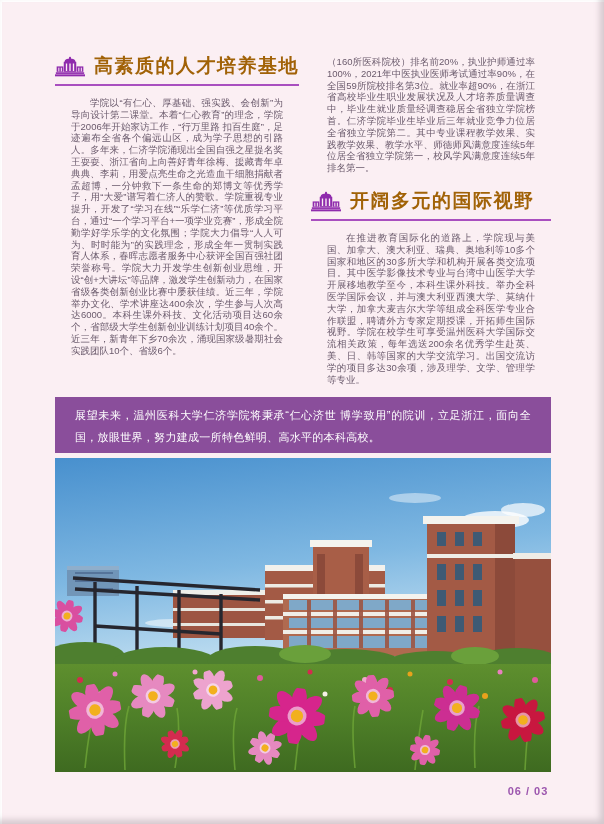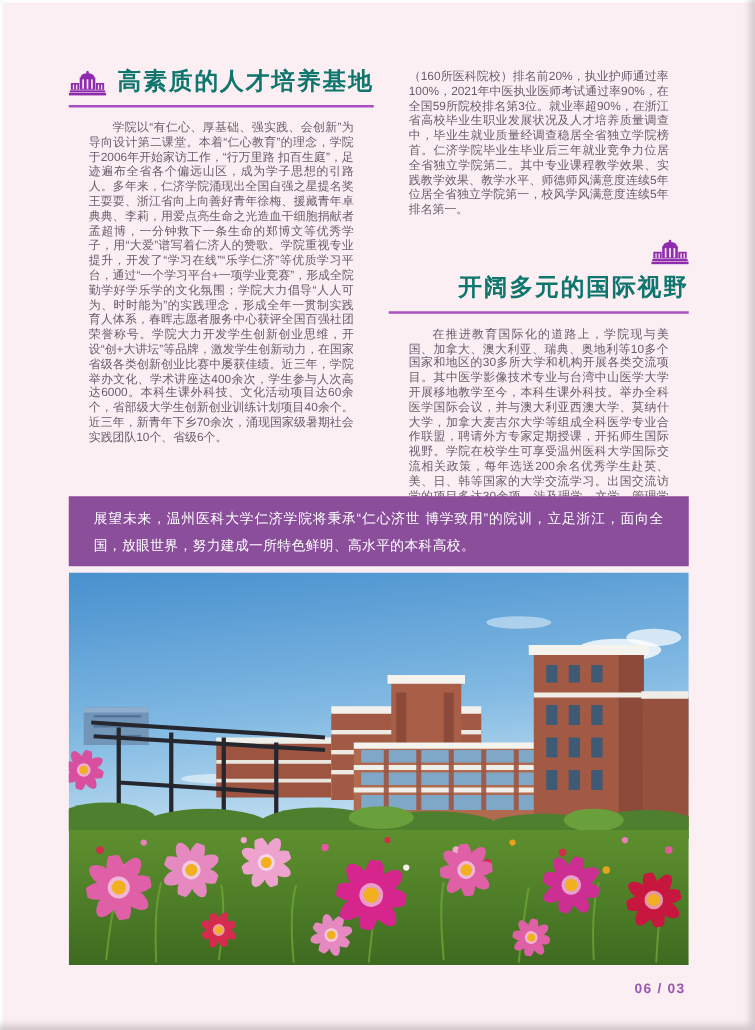--- a/index.html
+++ b/index.html
@@ -7,26 +7,26 @@
     position:relative;width:604px;height:824px;margin:0 auto;
     background:#FBEFF3;overflow:hidden;
     font-family:"Liberation Sans","DejaVu Sans",sans-serif;
     box-shadow:inset -4px -4px 6px rgba(140,125,135,.35), inset 2px 2px 0 #ffffff;
   }
   .col{position:absolute;}
   .col-left{left:55px;top:55px;width:244px;}
   .col-right{left:311px;top:40px;width:240px;}
   .section-head{display:flex;align-items:flex-end;gap:9px;padding-bottom:7px;
     border-bottom:2px solid #A94FBF;}
-  .section-title{font-size:19px;font-weight:bold;color:#0f766e;letter-spacing:1.5px;line-height:1.1;}
+  .section-title{font-size:19px;font-weight:bold;color:#a16207;letter-spacing:1.5px;line-height:1.1;}
   .gate-icon{width:30px;height:22px;flex:0 0 auto;}
   .body-text{font-size:9.5px;line-height:11.8px;color:#6a5a6c;text-align:justify;margin:16px;}
   .indent{text-indent:2em;}
   .mt{margin-top:11px;}
-  .sec2{flex-direction:column;}
+  .sec2{}
   .banner{
     position:absolute;left:55px;top:397px;width:496px;height:56px;box-sizing:border-box;
     background:#8A4E9B;color:#ffffff;font-size:11px;line-height:22px;
     padding:7px 20px 0 20px;text-align:justify;letter-spacing:.3px;
   }
   .photo{position:absolute;left:55px;top:458px;width:496px;height:314px;}
   .page-number{
     position:absolute;left:498px;top:785px;width:60px;text-align:center;
     color:#9C56AE;font-size:11px;font-weight:bold;letter-spacing:1px;
   }

